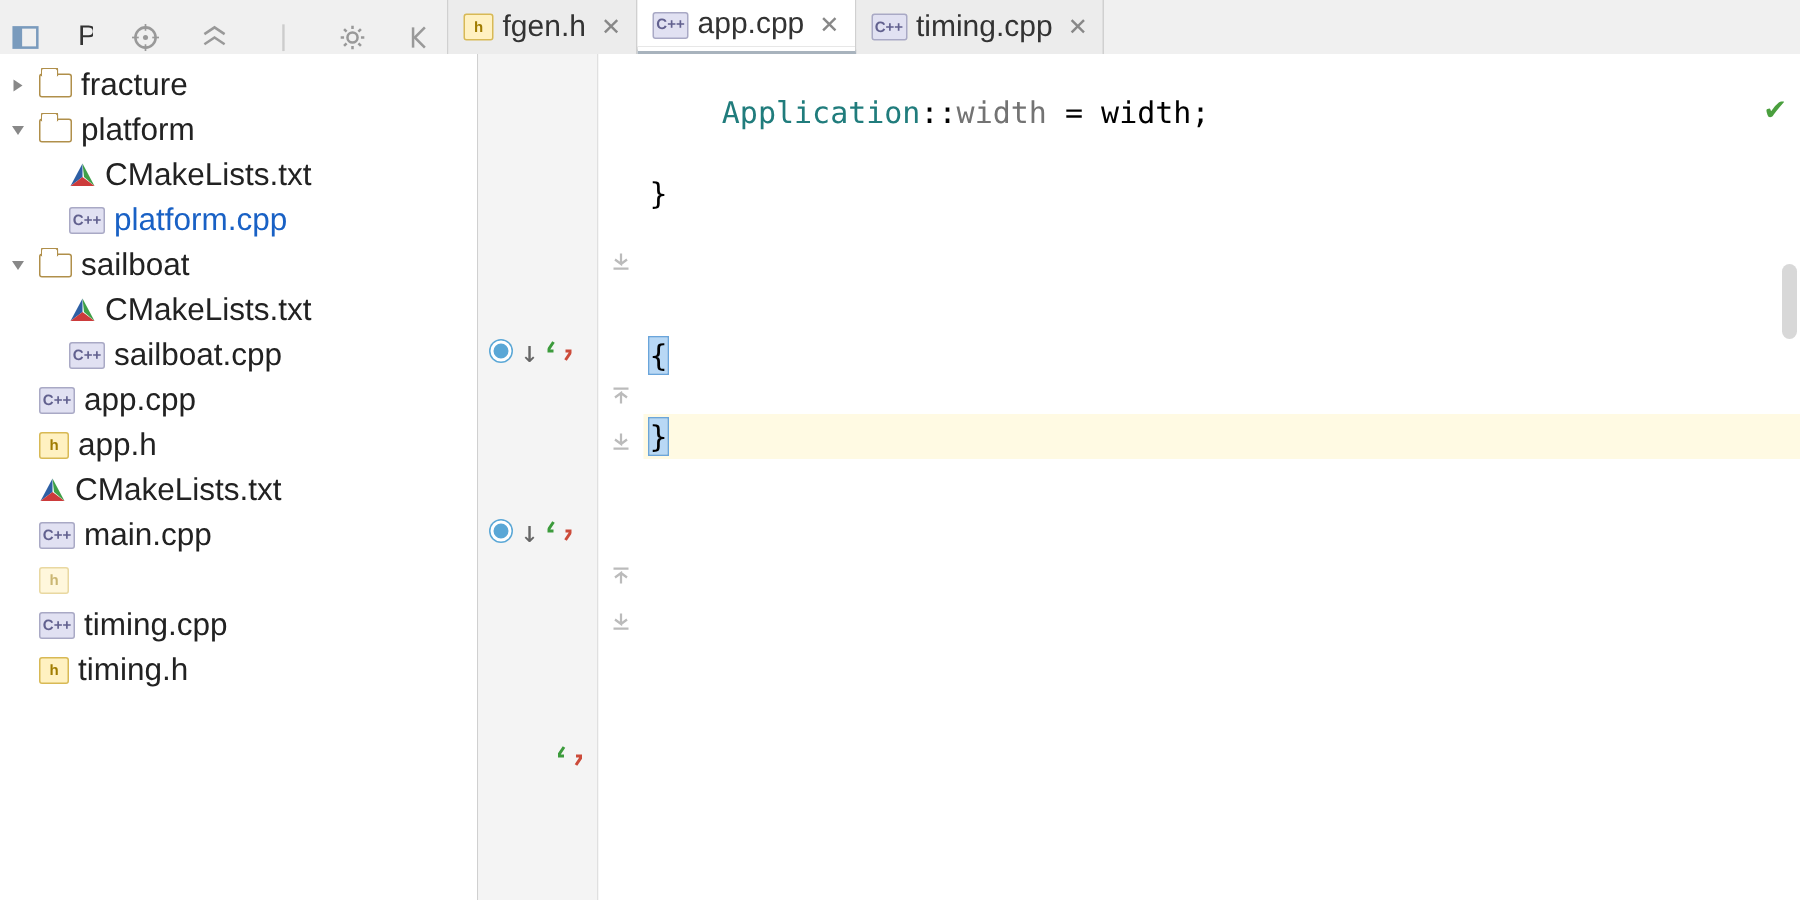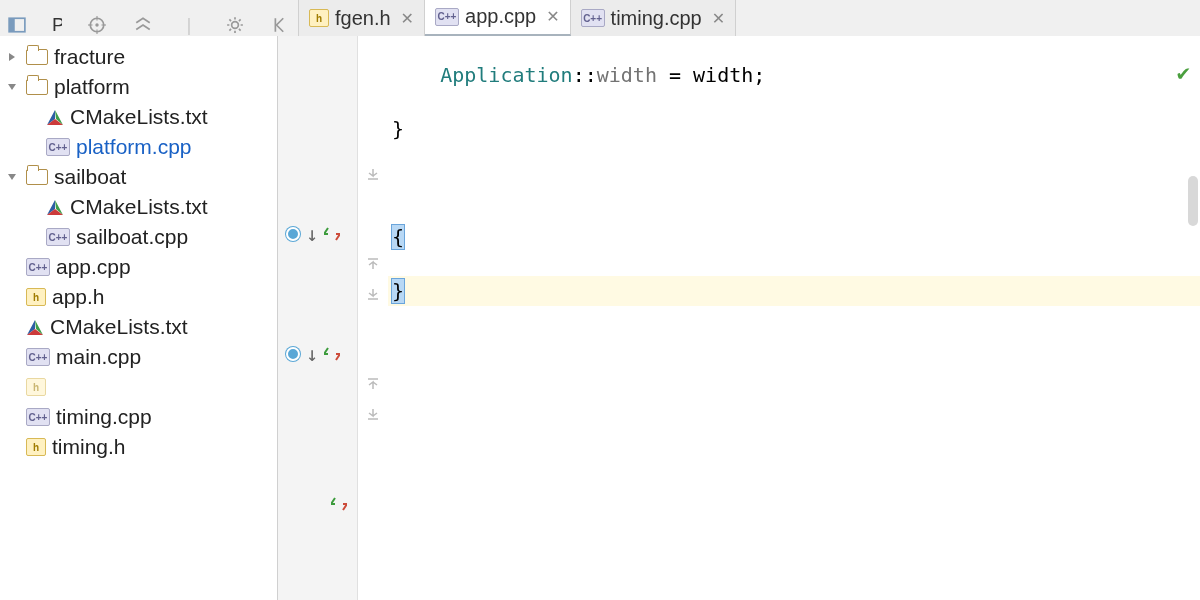--- a/index.html
+++ b/index.html
@@ -135,21 +135,21 @@
   height: 18px;
   position: relative;
 }
 .cmake-icon svg { width: 18px; height: 18px; }
 .main {
   display: flex;
   flex: 1;
   overflow: hidden;
 }
 .tree {
-  width: 278px;
+  width: 319px;
   border-right: 1px solid #d0d0d0;
   padding-top: 6px;
   background: #fff;
   overflow: hidden;
 }
 .tree-row {
   display: flex;
   align-items: center;
   height: 30px;
   padding-left: 4px;

